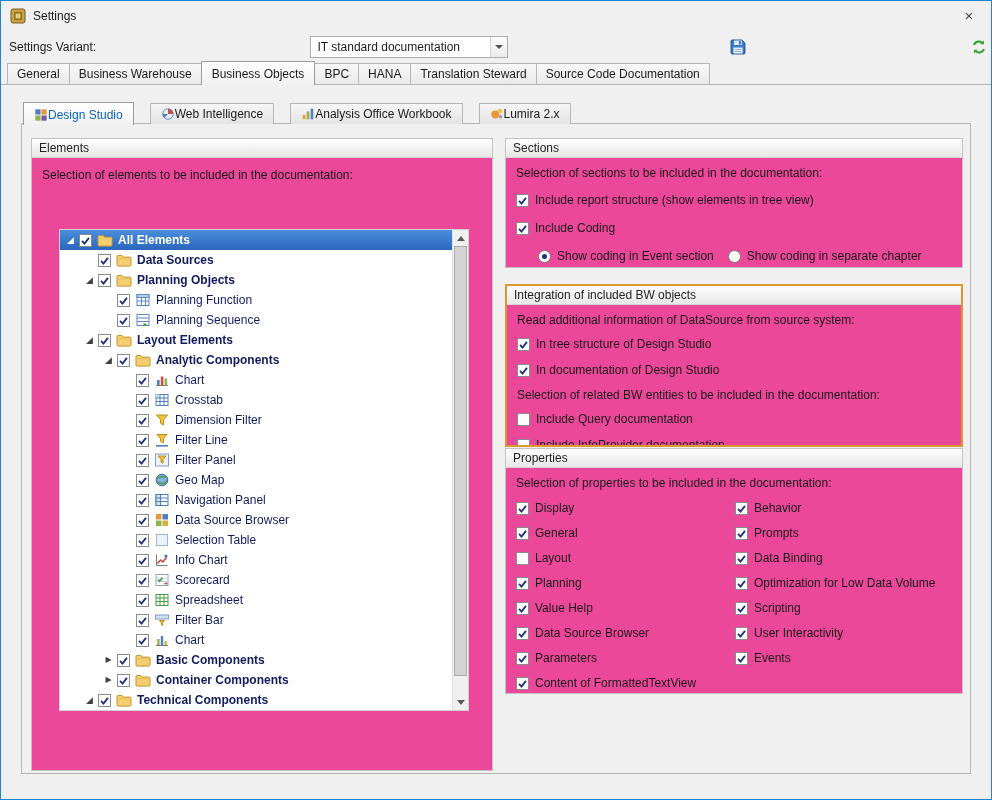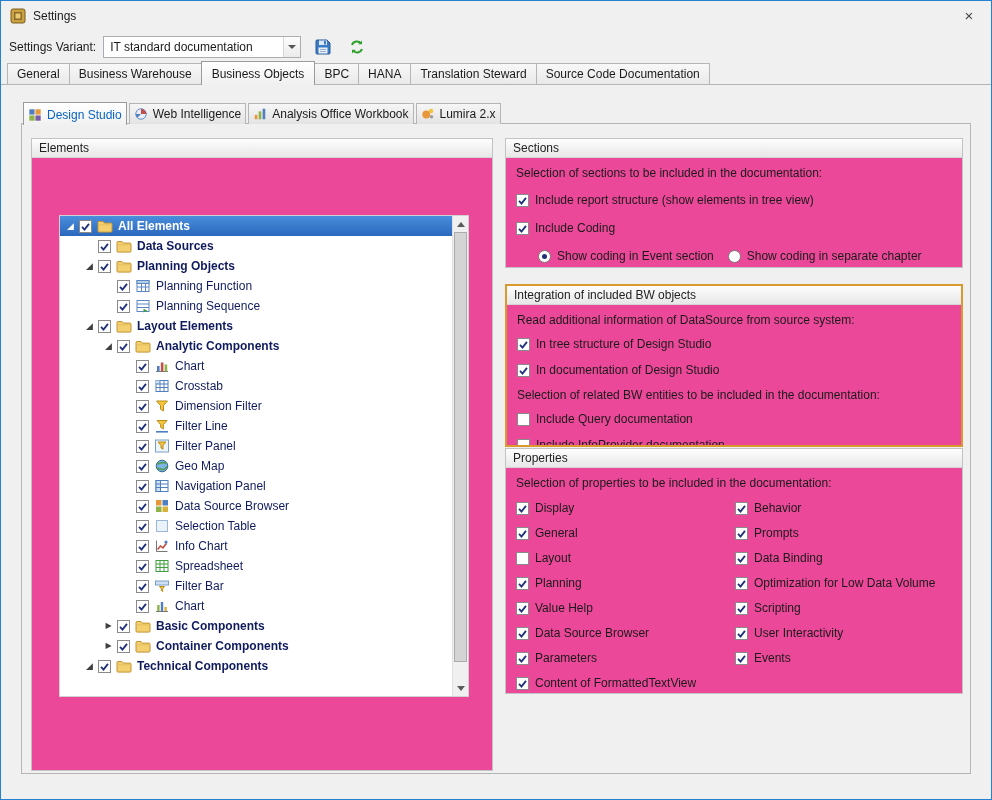--- a/index.html
+++ b/index.html
@@ -5,37 +5,37 @@
   * { box-sizing: border-box; }
   body { margin:0; background:#fff; font-family:"Liberation Sans","DejaVu Sans",sans-serif; font-size:12px; color:#1a1a1a; }
   .window { position:relative; width:992px; height:800px; border:1px solid var(--win-border,#2482d1); background:#f0f0f0; overflow:hidden; }
 
   
   .titlebar { position:absolute; top:0; left:0; right:0; height:30px; display:flex; align-items:center; padding-left:9px; gap:7px; }
   .app-icon svg { width:16px; height:16px; display:block; }
   .close-btn { position:absolute; right:0; top:0; width:44px; height:29px; border:none; background:transparent; font-size:15px; color:#444; cursor:default; display:flex; align-items:center; justify-content:center; }
 
   
-  .variant-row { position:absolute; top:31px; left:0; right:0; height:30px; display:flex; align-items:center; padding-left:8px; }
+  .variant-row { position:absolute; top:31px; left:0; right:0; height:30px; display:flex; align-items:center; padding-left:8px;justify-content:space-between; }
   .variant-label { margin-right:7px; }
   .combo { width:198px; height:22px; background:#fff; border:1px solid #abadb3; display:flex; align-items:center; position:relative; }
   .combo-value { padding:0 6px; flex:1; overflow:hidden; white-space:nowrap; }
   .combo-arrow { width:17px; height:100%; border-left:1px solid #d6d6d6; display:flex; align-items:center; justify-content:center; background:linear-gradient(#fdfdfd,#ebebeb); }
   .combo-arrow::after { content:""; border-left:4px solid transparent; border-right:4px solid transparent; border-top:4px solid #555; }
   .tool-btn { width:24px; height:24px; border:none; background:transparent; margin-left:10px; padding:0; display:flex; align-items:center; justify-content:center; }
   .tool-btn svg { width:18px; height:18px; display:block; }
 
   
   .tabstrip { position:absolute; top:62px; left:0; right:0; height:22px; display:flex; align-items:flex-end; padding-left:6px; border-bottom:1px solid #b5b5b5; }
   .tab { padding:3px 9px; border:1px solid #b5b5b5; border-bottom:none; margin-right:-1px; background:linear-gradient(#f8f8f8,#e9e9e9); white-space:nowrap; }
   .tab.selected { background:linear-gradient(#ffffff,#f0f0f0); padding:5px 10px 4px; margin-bottom:-1px; border-color:#9b9b9b; position:relative; z-index:2; }
 
   
   .subtabs { position:absolute; top:99px; left:20px; right:20px; height:24px; display:flex; align-items:flex-end; padding-left:2px; z-index:3; }
-  .subtab { display:flex; align-items:center; gap:5px; padding:3px 4px; border:1px solid #b5b5b5; border-bottom:none; margin-right:2px; background:linear-gradient(#f6f6f6,#e3e3e3); white-space:nowrap; }
+  .subtab { display:flex; align-items:center; padding:3px 10px; border:1px solid #b5b5b5; border-bottom:none; margin-right:16px; background:linear-gradient(#f6f6f6,#e3e3e3); white-space:nowrap; }
   .subtab.selected { background:linear-gradient(#ffffff,#f1f1f1); color:var(--tab-blue,#0a64c0); padding-top:5px; margin-bottom:-1px; border-color:#9b9b9b; position:relative; z-index:3; }
   .subtab .sicon svg { width:14px; height:14px; display:block; }
 
   
   .content-panel { position:absolute; top:122px; left:20px; right:20px; height:651px; border:1px solid #b5b5b5; background:#f0f0f0; }
 
   .group { position:absolute; border:1px solid #c3c3c3; background:#ec4899; overflow:hidden; }
   .group-caption { height:19px; line-height:19px; padding:0 7px; background:linear-gradient(#fefefe,#e7e7e7); border-bottom:1px solid #d5d5d5; color:#222; }
   .group-body { padding:8px 10px; }
   .instruction { color:#1a1a1a; }
@@ -140,20 +140,21 @@
       <div class="tab">HANA</div>
       <div class="tab">Translation Steward</div>
       <div class="tab">Source Code Documentation</div>
     </div>
 
   <div class="content-panel">
 
     <div class="group" id="elements-group">
       <div class="group-caption">Elements</div>
       <div class="group-body">
+        <div class="instruction">Selection of elements to be included in the documentation:</div>
         <div class="tree">
           <div class="tree-rows" id="tree-rows">
               <div class="tree-row selected folder" style="padding-left: 2px;">
                 <span class="expander expanded">◢</span>
                 <span class="cb-box">
                   <svg viewBox="0 0 12 12">
                     <path d="M2.2 6.4l2.7 2.9 4.9-6.2" stroke="#20307a" stroke-width="2" fill="none"></path>
                   </svg>
                 </span>
                 <span class="tree-icon">
@@ -403,20 +404,37 @@
                   </svg>
                 </span>
                 <span class="tree-icon">
                   <svg viewBox="0 0 16 16">
                     <path d="M2.5 2.5v11h11" stroke="#777" fill="none"></path>
                     <path d="M3.5 11.5l3-3.5 2.5 1.8 3.5-4.5" stroke="#c05048" stroke-width="1.6" fill="none"></path>
                     <circle cx="12" cy="4" r="1.6" fill="#4f7fc0"></circle>
                   </svg>
                 </span>
                 <span class="tree-label">Info Chart</span>
+              </div>
+              <div class="tree-row" style="padding-left: 59px;">
+                <span class="expander"></span>
+                <span class="cb-box">
+                  <svg viewBox="0 0 12 12">
+                    <path d="M2.2 6.4l2.7 2.9 4.9-6.2" stroke="#20307a" stroke-width="2" fill="none"></path>
+                  </svg>
+                </span>
+                <span class="tree-icon">
+                  <svg viewBox="0 0 16 16">
+                    <rect x="2" y="2.5" width="12" height="11" fill="#fff" stroke="#8aa5c4"></rect>
+                    <path d="M2 6h12M2 9.5h12" stroke="#c3d2e4"></path>
+                    <path d="M4 7.5l1.6 1.8 3-3.6" stroke="#3f9e3f" stroke-width="1.7" fill="none"></path>
+                    <path d="M10.5 11.5h3" stroke="#c05048" stroke-width="1.7"></path>
+                  </svg>
+                </span>
+                <span class="tree-label">Scorecard</span>
               </div>
               <div class="tree-row" style="padding-left: 59px;">
                 <span class="expander"></span>
                 <span class="cb-box">
                   <svg viewBox="0 0 12 12">
                     <path d="M2.2 6.4l2.7 2.9 4.9-6.2" stroke="#20307a" stroke-width="2" fill="none"></path>
                   </svg>
                 </span>
                 <span class="tree-icon">
                   <svg viewBox="0 0 16 16">

